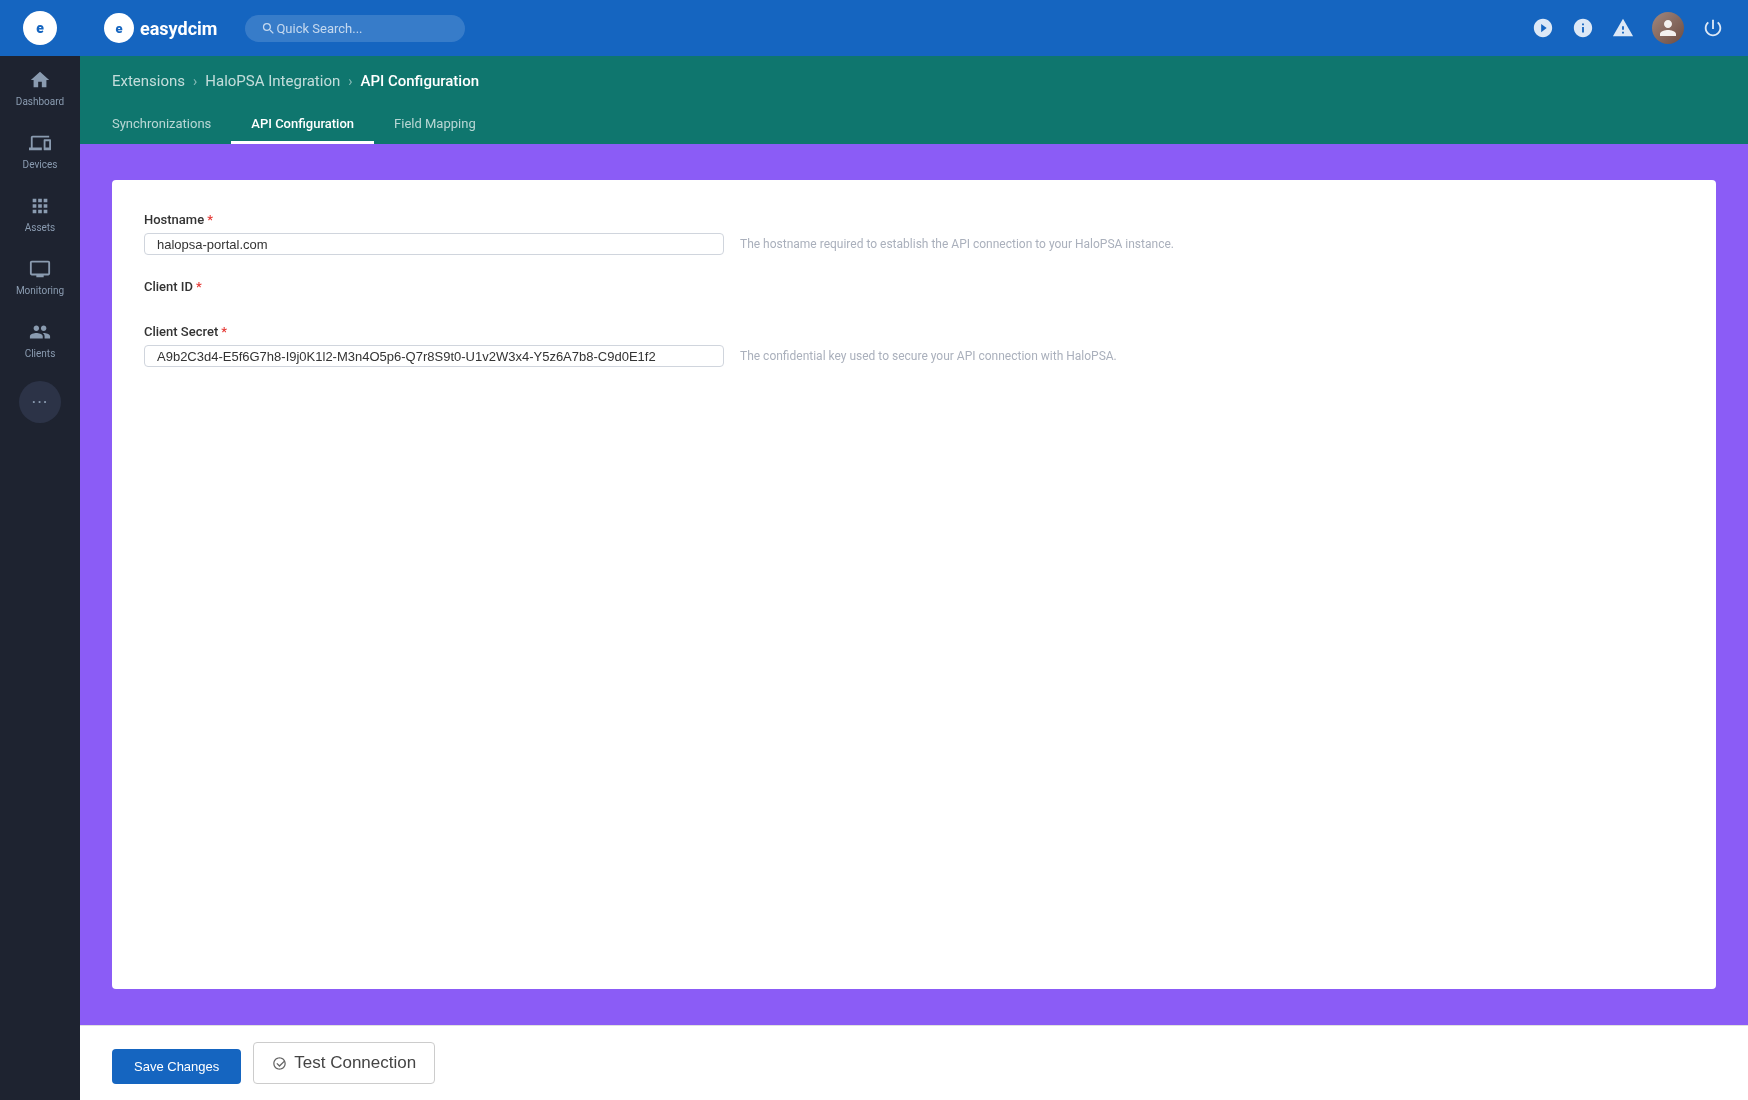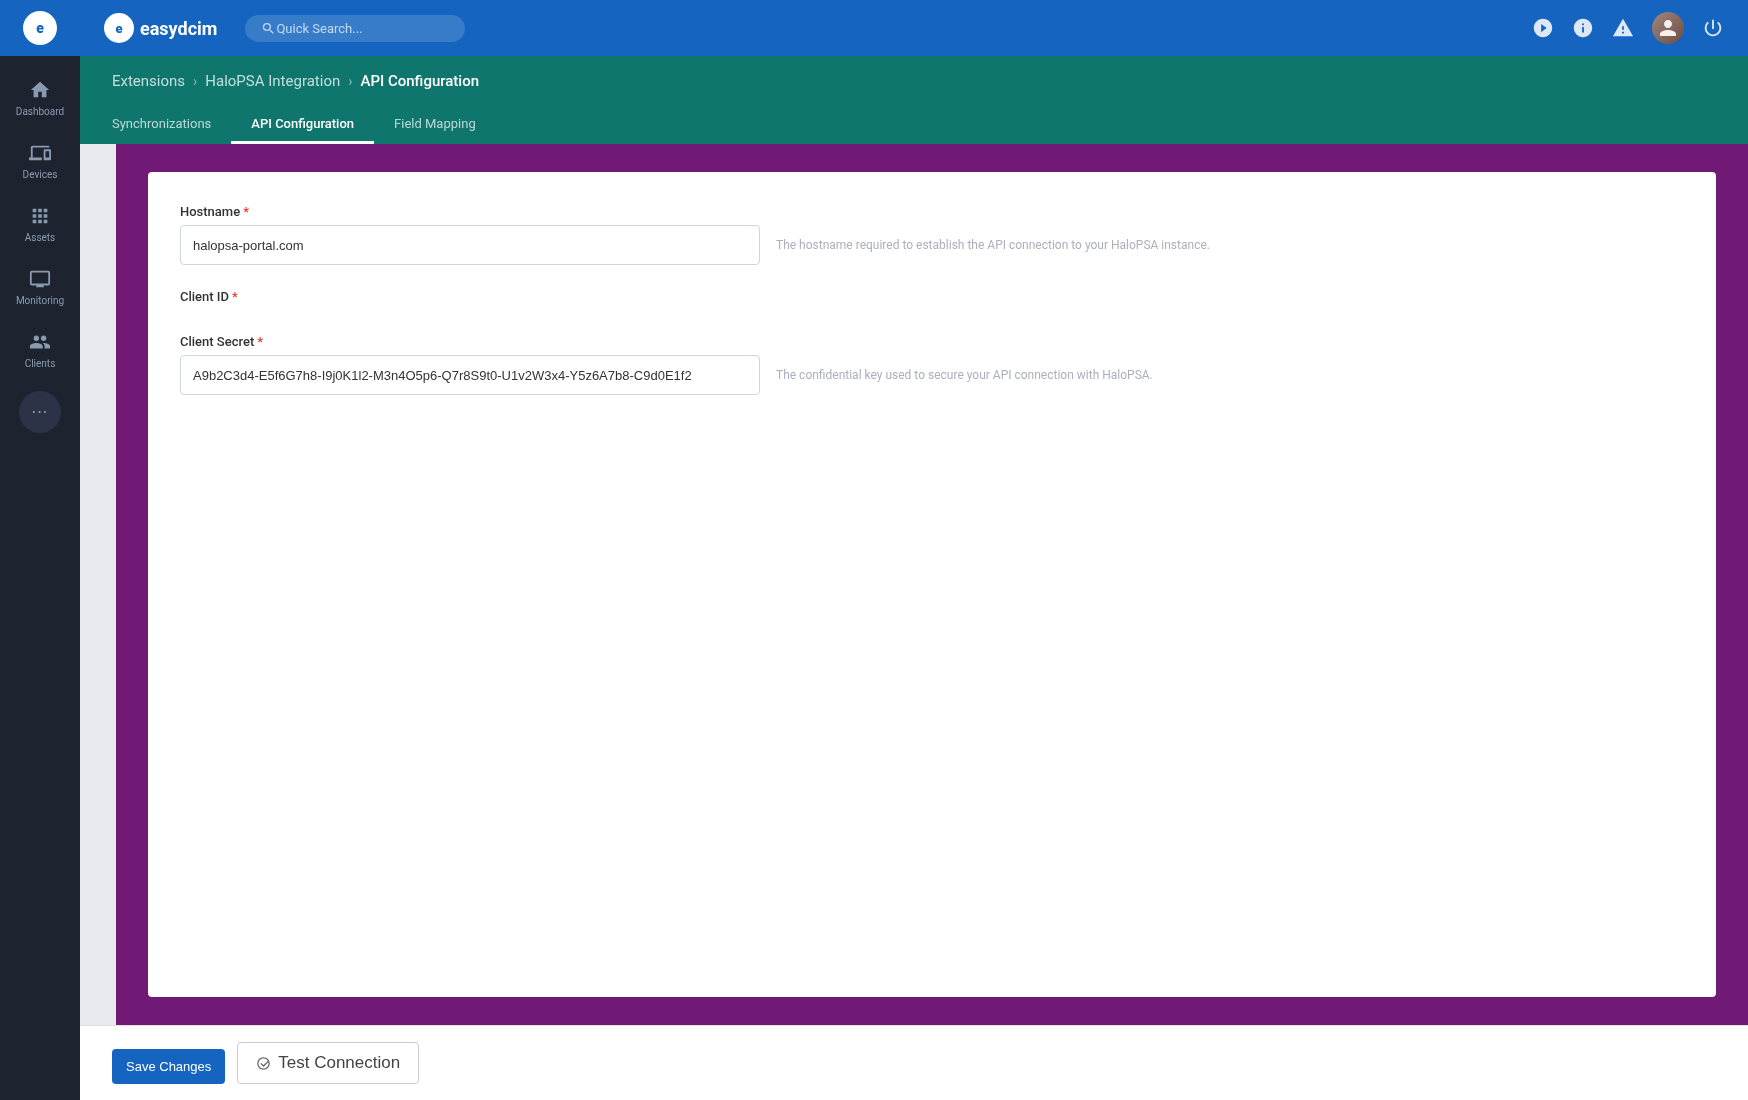--- a/index.html
+++ b/index.html
@@ -35,21 +35,20 @@
       justify-content: center;
       font-weight: 900;
       font-size: 14px;
       color: #1565c0;
     }
     .sidebar-nav {
       display: flex;
       flex-direction: column;
       align-items: center;
       width: 100%;
-      padding-top: 10px;
       flex: 1;
     }
     .sidebar-item {
       display: flex;
       flex-direction: column;
       align-items: center;
       justify-content: center;
       width: 80px;
       padding: 12px 0;
       color: #8a9bb0;
@@ -199,27 +198,26 @@
     .tab.active {
       color: #fff;
       border-bottom: 3px solid #fff;
       font-weight: 500;
     }
     .tab:first-child { padding-left: 0; }
 
     
     .content-wrapper {
       flex: 1;
-      background: #701a75;
+      background: #8b5cf6;
       overflow-y: auto;
-      padding: 28px 32px;
+      padding: 36px 32px;
       display: flex;
       flex-direction: column;
       gap: 0;
-      margin-left: 36px;
     }
 
     .card {
       background: #fff;
       border-radius: 4px;
       padding: 32px 32px 48px;
       flex: 1;
     }
 
     .form-group {
@@ -240,21 +238,21 @@
     }
 
     .form-row {
       display: flex;
       align-items: center;
       gap: 16px;
     }
 
     .form-input {
       flex: 0 0 580px;
-      height: 40px;
+      height: 22px;
       border: 1px solid #d0d5dd;
       border-radius: 4px;
       padding: 0 12px;
       font-size: 13px;
       color: #333;
       outline: none;
       background: #fff;
     }
 
     .form-hint {
@@ -273,21 +271,21 @@
       align-items: center;
       gap: 12px;
       flex-shrink: 0;
     }
 
     .btn-primary {
       background: #1565c0;
       color: #fff;
       border: none;
       border-radius: 4px;
-      padding: 10px 14px;
+      padding: 10px 22px;
       font-size: 13px;
       font-weight: 500;
       cursor: pointer;
       margin-top: 7px;
     }
 
     .btn-secondary {
       background: #fff;
       color: #444;
       border: 1px solid #ccc;

